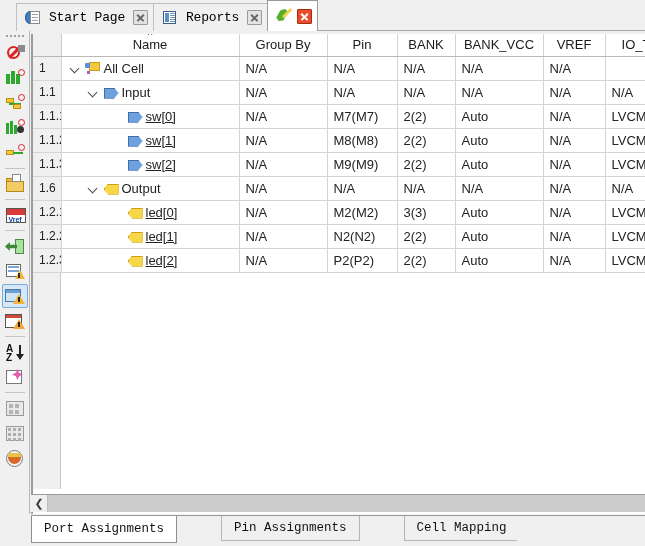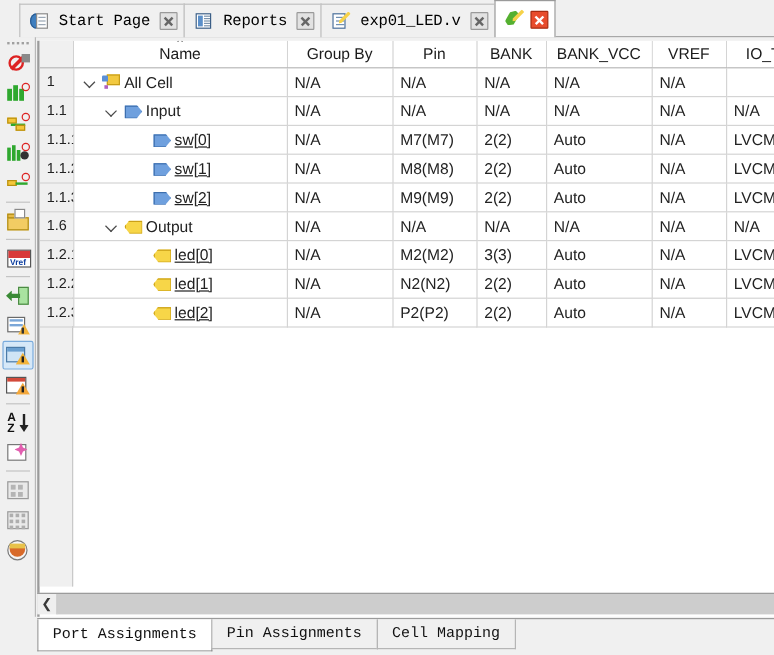--- a/index.html
+++ b/index.html
@@ -314,21 +314,21 @@
     border-top: none;
     margin-right: -1px;
     white-space: nowrap;
     cursor: pointer;
   }
   .btab.active {
     background: #ffffff;
     border-color: #8f8f8f;
     height: 27px;
   }
-  #bottomtabs-clip { display: flex; overflow: hidden; width: 486px; }
+  #bottomtabs-clip { display: flex; overflow: hidden; width: 486px; gap: 45px; }
 </style>
 </head>
 <body>
 
 <div id="app">
 
   <div id="tabbar">
     <div id="tabbar-strip">
         <div class="vtab">
           <span class="tabicon">
@@ -336,28 +336,20 @@
             <span class="g ic-page"></span>
           </span>
           <span class="tablabel">Start Page</span>
           <span class="tabclose"></span>
         </div>
         <div class="vtab">
           <span class="tabicon">
             <span class="g ic-report"></span>
           </span>
           <span class="tablabel">Reports</span>
-          <span class="tabclose"></span>
-        </div>
-        <div class="vtab">
-          <span class="tabicon">
-            <span class="g ic-verilog"></span>
-            <span class="g ic-pencil"></span>
-          </span>
-          <span class="tablabel">exp01_LED.v</span>
           <span class="tabclose"></span>
         </div>
         <div class="vtab active">
           <span class="tabicon">
             <span class="g ic-leaf"></span>
             <span class="g ic-pencil"></span>
           </span>
           <span class="tabclose red"></span>
         </div>
       </div>

